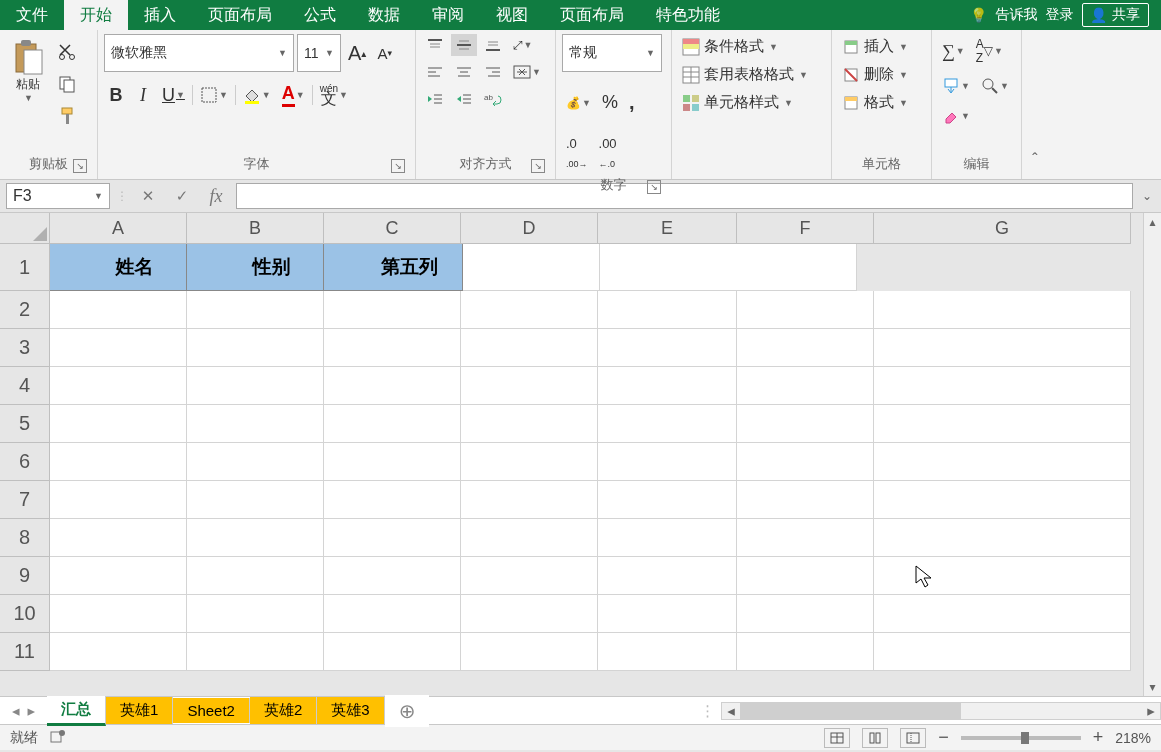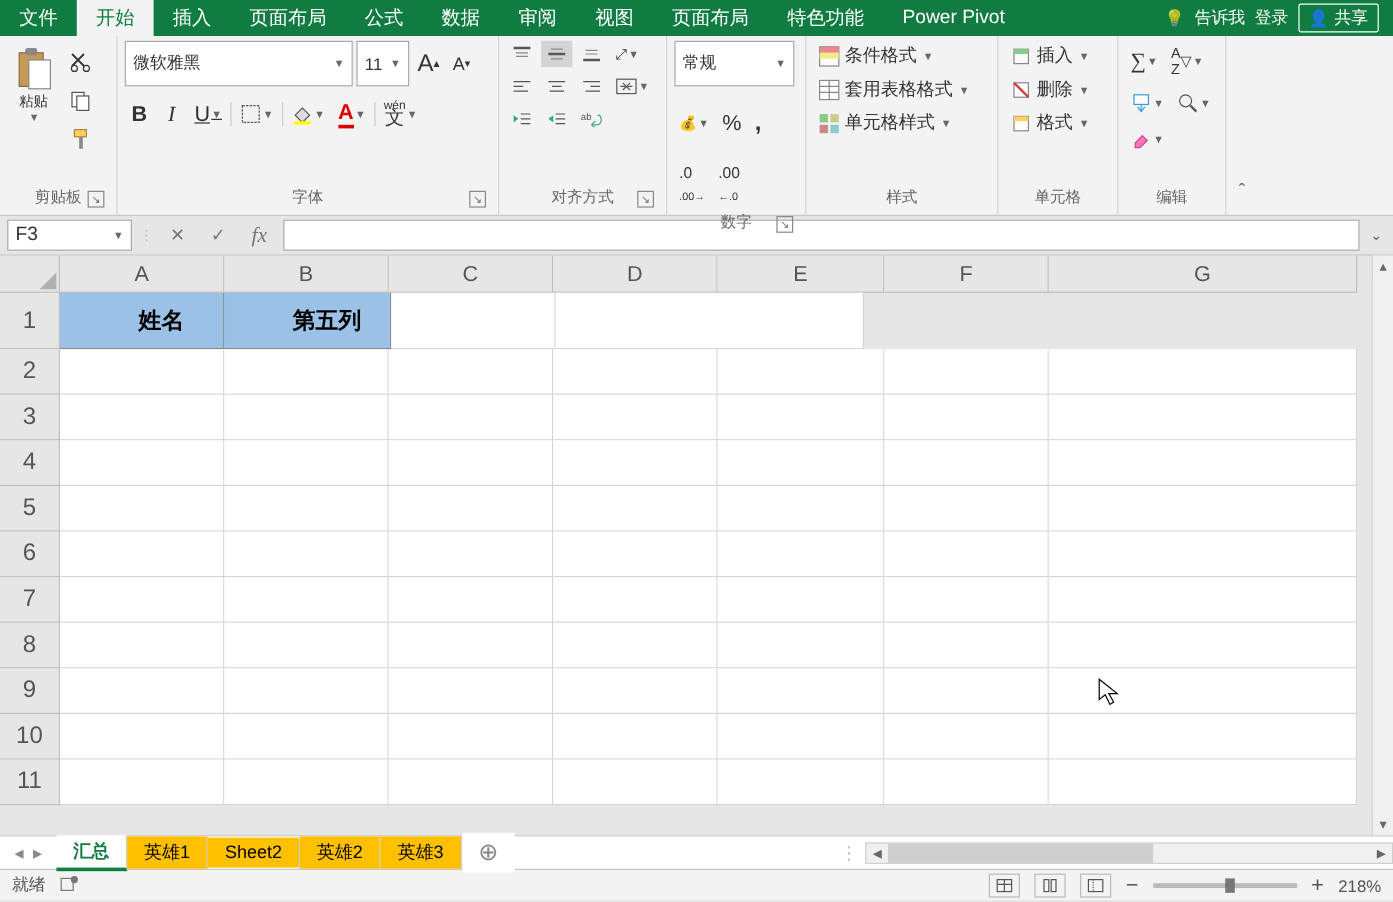--- a/index.html
+++ b/index.html
@@ -102,21 +102,20 @@
   <div class="tab">文件</div>
   <div class="tab active">开始</div>
   <div class="tab">插入</div>
   <div class="tab">页面布局</div>
   <div class="tab">公式</div>
   <div class="tab">数据</div>
   <div class="tab">审阅</div>
   <div class="tab">视图</div>
   <div class="tab">页面布局</div>
   <div class="tab">特色功能</div>
-  <div class="tab">Power Pivot</div>
   <div class="spacer"></div>
   <div class="right">
     <span class="bulb">💡</span>
     <span>告诉我</span>
     <span>登录</span>
     <span class="share">
       <span>👤</span>
       <span>共享</span>
     </span>
   </div>
@@ -343,21 +342,20 @@
           <svg viewBox="0 0 18 18">
             <rect x="1" y="1" width="7" height="7" fill="#8c8"></rect>
             <rect x="10" y="1" width="7" height="7" fill="#cc8"></rect>
             <rect x="1" y="10" width="7" height="7" fill="#c88"></rect>
             <rect x="10" y="10" width="7" height="7" fill="#8cc"></rect>
           </svg>
           <span>单元格样式</span>
           <span class="drop">▼</span>
         </div>
     </div>
-    <div class="group-label">样式</div>
   </div>
 
   <div class="group" style="width:100px">
     <div class="group-body col" style="gap:3px">
       <div class="cellitem">
           <svg width="18" height="18" viewBox="0 0 18 18">
             <rect x="3" y="3" width="12" height="12" fill="#fff" stroke="#888"></rect>
             <rect x="3" y="3" width="12" height="4" fill="#8c8"></rect>
           </svg>
           <span>插入</span>
@@ -458,20 +456,21 @@
           <div class="rowhead" style="height: 38px;">6</div>
           <div class="rowhead" style="height: 38px;">7</div>
           <div class="rowhead" style="height: 38px;">8</div>
           <div class="rowhead" style="height: 38px;">9</div>
           <div class="rowhead" style="height: 38px;">10</div>
           <div class="rowhead" style="height: 38px;">11</div>
         </div>
       <div class="cells" id="cells">
           <div class="cellrow">
             <div class="cell hdr" style="width: 137px; height: 47px;">姓名</div>
+            <div class="cell hdr" style="width: 137px; height: 47px;">性别</div>
             <div class="cell hdr" style="width: 139px; height: 47px;">第五列</div>
             <div class="cell" style="width: 137px; height: 47px;"></div>
             <div class="cell" style="width: 257px; height: 47px;"></div>
           </div>
           <div class="cellrow">
             <div class="cell" style="width: 137px; height: 38px;"></div>
             <div class="cell" style="width: 137px; height: 38px;"></div>
             <div class="cell" style="width: 137px; height: 38px;"></div>
             <div class="cell" style="width: 137px; height: 38px;"></div>
             <div class="cell" style="width: 139px; height: 38px;"></div>

